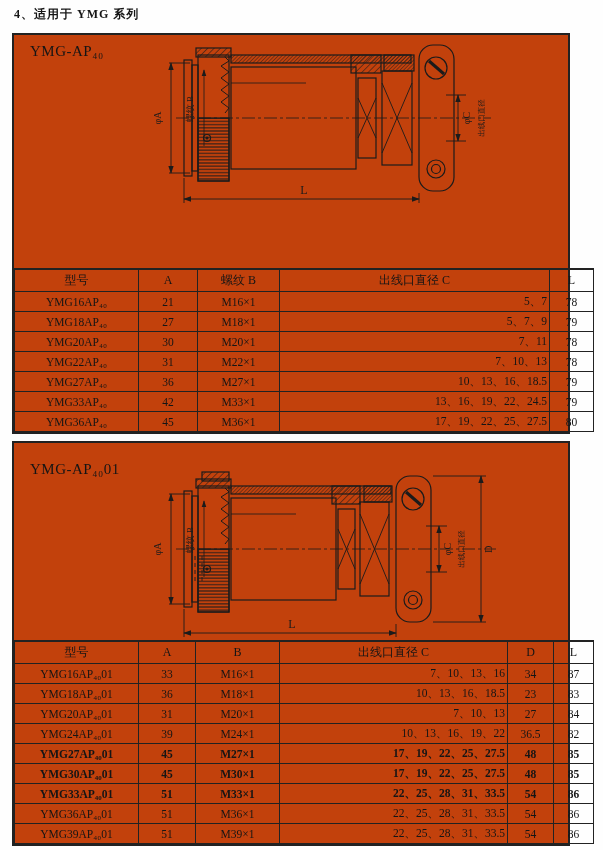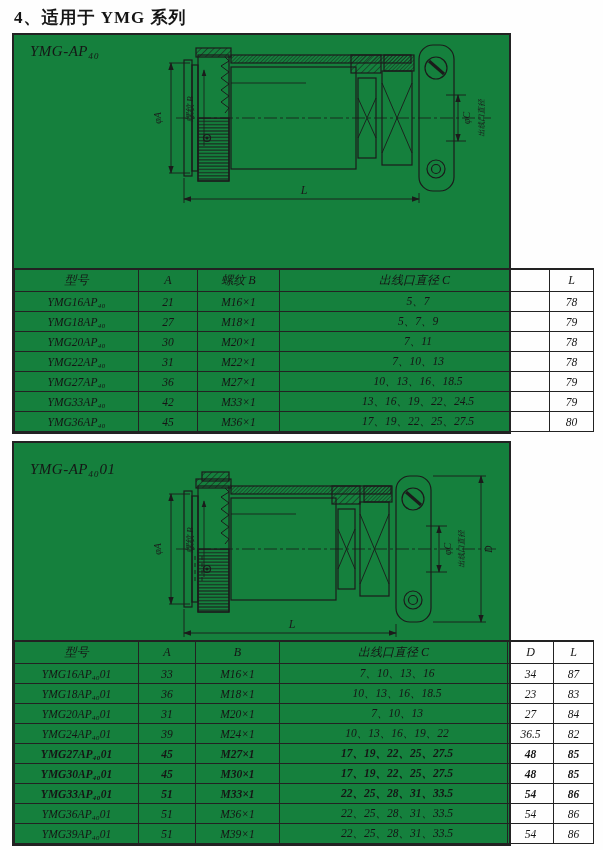--- a/index.html
+++ b/index.html
@@ -2,47 +2,47 @@
 <html><head>
 <meta charset="utf-8">
 <style>
   html,body{margin:0;padding:0;background:#e8e8e8;}
   .page{
     position:relative;width:603px;height:850px;background:#fefefe;
     font-family:"Liberation Serif","DejaVu Serif",serif;color:#151515;
     overflow:hidden;margin:0 auto;
   }
   .page-title{
-    position:absolute;left:14px;top:6px;font-size:17px;font-weight:bold;
+    position:absolute;left:14px;top:6px;font-size:12px;font-weight:bold;
     letter-spacing:1px;
   }
   .panel{
-    position:absolute;left:12px;width:499px;border:2px solid #222;
-    box-sizing:border-box;background:#15803d;font-style:italic;
+    position:absolute;left:12px;width:558px;border:2px solid #222;
+    box-sizing:border-box;background:#c2410c;
   }
   .panel-1{top:33px;height:401px;}
   .panel-2{top:441px;height:405px;}
   .sec-label{position:absolute;left:16px;font-size:15px;letter-spacing:.5px;}
   .panel-1 .sec-label{top:8px;}
   .panel-2 .sec-label{top:18px;}
   .drawing{position:absolute;left:122px;}
   .drawing-1{top:8px;}
   .drawing-2{top:28px;}
   table.spec{
     position:absolute;left:0;bottom:0;width:100%;
     border-collapse:collapse;table-layout:fixed;
     font-size:12px;
   }
   table.spec th,table.spec td{
     border:1px solid #222;text-align:center;padding:0 2px;
     overflow:hidden;white-space:nowrap;font-weight:normal;
   }
   table.spec th{height:21px;margin-top:36px;}
   table.spec td{height:19px;font-size:11.5px;}
-  table.spec td.lalign{text-align:center;padding-left:9px;}
+  table.spec td.lalign{text-align:right;padding-left:9px;}
   table.spec{border-top:2px solid #222;}
   tr.bold-row td{font-weight:bold;}
   svg text{font-family:"Liberation Serif","DejaVu Serif",serif;fill:#1b1b1b;}
 </style>
 </head>
 <body>
 
 <div class="page">
 
   <div class="page-title">4、适用于 YMG 系列</div>

